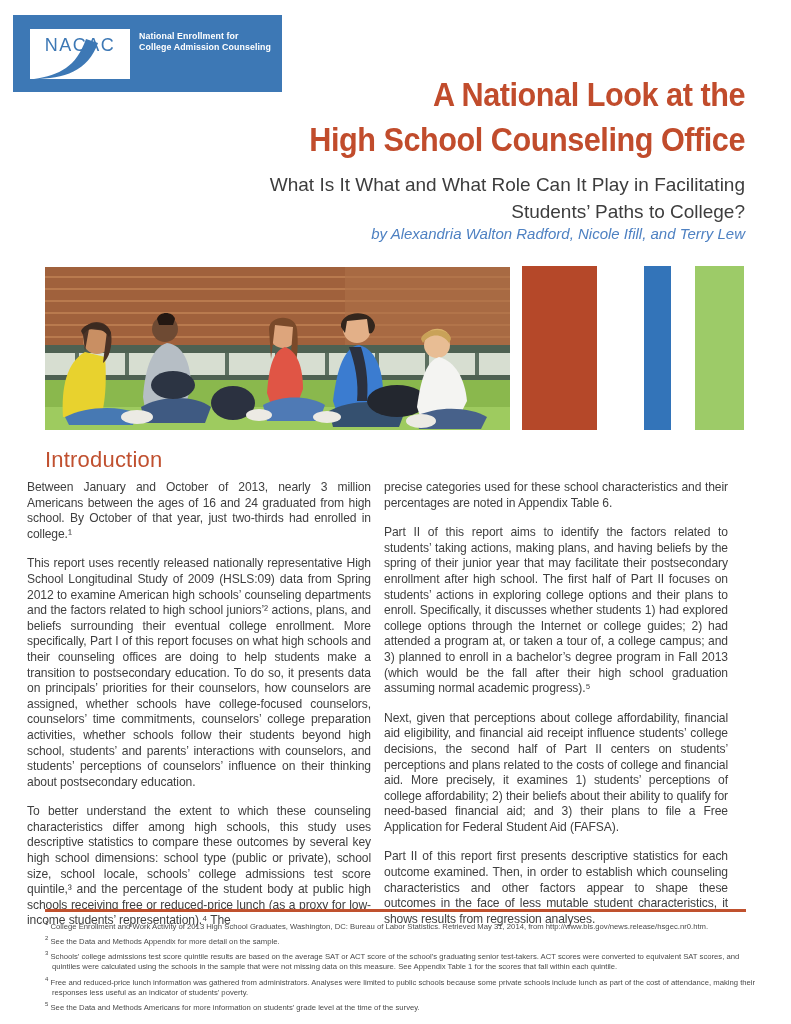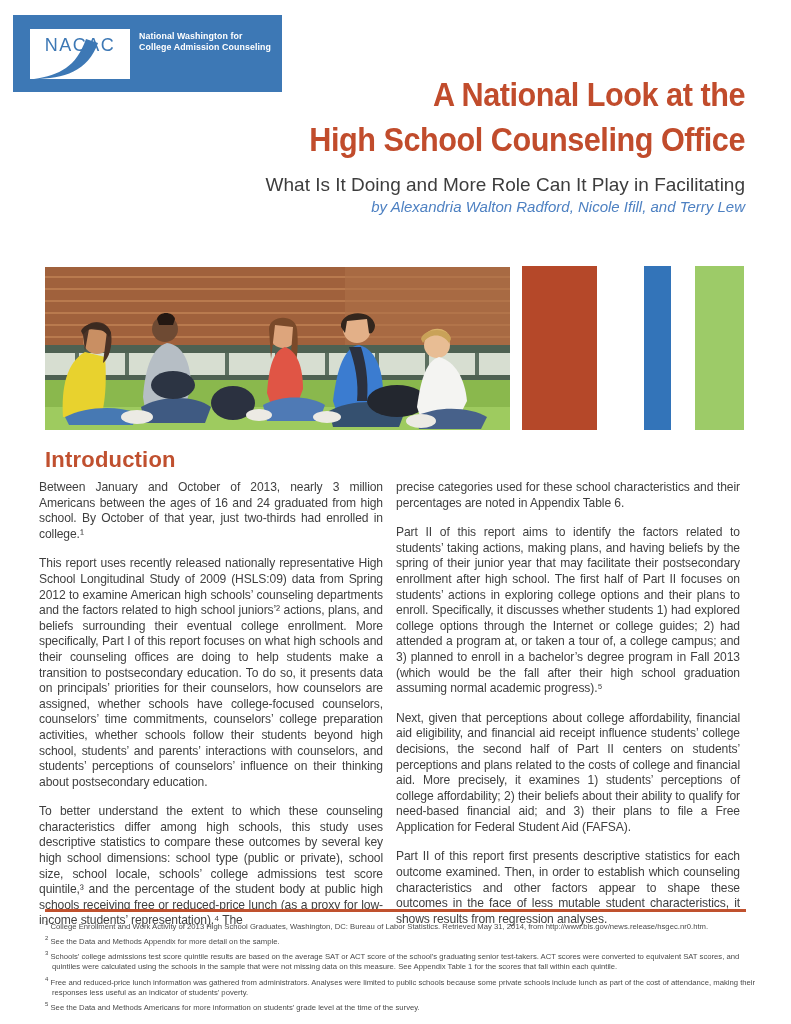--- a/index.html
+++ b/index.html
@@ -47,24 +47,24 @@
     position:absolute;left:45px;top:267px;width:465px;height:163px;
     overflow:hidden;background:#9ec76a;
   }
   .bar{position:absolute;top:266px;height:164px;}
   .bar-red{left:522px;width:75px;background:#b54829;}
   .bar-blue{left:644px;width:27px;background:#3374b9;}
   .bar-green{left:695px;width:49px;background:#9dcb68;}
   
   .intro-heading{
     position:absolute;left:45px;top:447px;
-    color:#c0502f;font-size:22px;font-weight:700;letter-spacing:0.2px;
+    color:#c0502f;font-size:22px;font-weight:400;letter-spacing:0.2px;
   }
   .columns{
-    position:absolute;left:39px;top:480px;width:701px;
+    position:absolute;left:27px;top:480px;width:701px;
     display:flex;gap:13px;
   }
   .col{width:344px;}
   .col p{
     margin:0 0 14px 0;
     color:#3f3f3f;font-size:12.1px;line-height:15.6px;
     text-align:justify;letter-spacing:-0.1px;
   }
   
   .rule{
@@ -86,30 +86,31 @@
 
   <div class="header-bar">
     <div class="logo-box">
       <svg width="100" height="50" viewBox="0 0 100 50">
         <rect x="0" y="0" width="100" height="50" fill="#ffffff"></rect>
         <text x="50" y="22" text-anchor="middle" font-family="Liberation Sans, sans-serif" font-size="18" letter-spacing="1.5" fill="#3d78b5">NACAC</text>
         <path d="M4,50 C30,46 46,38 56,10 L68,14 C58,42 34,50 4,50 Z" fill="#3d78b5"></path>
       </svg>
     </div>
     <div class="org-name">
-      <div>National Washington for</div>
+      <div>National Enrollment for</div>
       <div>College Admission Counseling</div>
     </div>
   </div>
 
   <div class="title-block">
     <div class="title-line">A National Look at the</div>
     <div class="title-line">High School Counseling Office</div>
     <div class="subtitle">
-      <div>What Is It Doing and More Role Can It Play in Facilitating</div>
+      <div>What Is It What and What Role Can It Play in Facilitating</div>
+      <div>Students’ Paths to College?</div>
     </div>
     <div class="byline">by Alexandria Walton Radford, Nicole Ifill, and Terry Lew</div>
   </div>
 
   <div class="photo">
     <svg width="465" height="163" viewBox="0 0 465 163">
 
       <rect x="0" y="0" width="465" height="78" fill="#a0613c"></rect>
       <g stroke="#b97a4e" stroke-width="2">
         <line x1="0" y1="10" x2="465" y2="10"></line>

